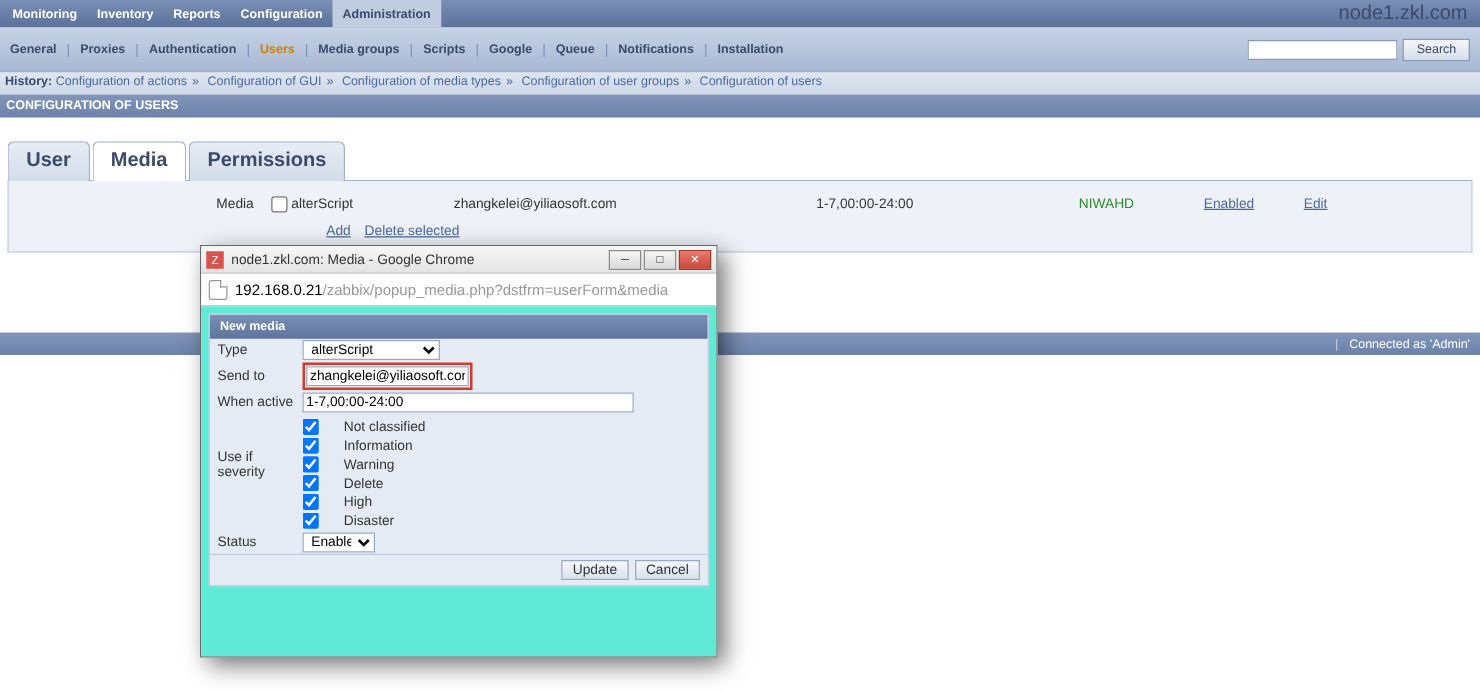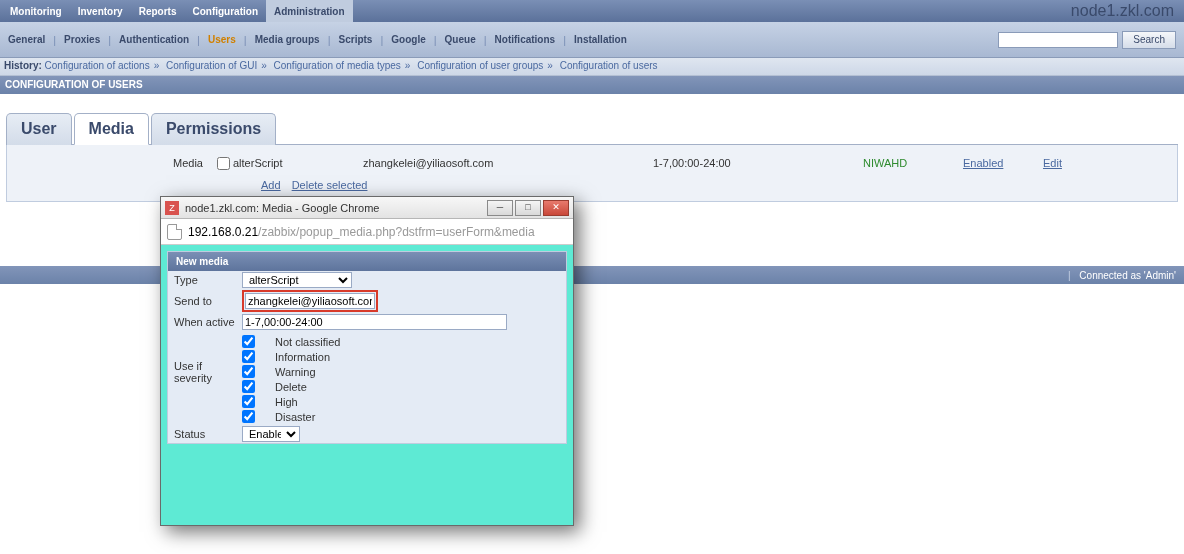--- a/index.html
+++ b/index.html
@@ -484,15 +484,19 @@
 
       <div class="form-row">
         <div class="flabel">Status</div>
         <div class="fctrl">
           <select class="status-sel">
             <option>Enabled</option>
           </select>
         </div>
       </div>
 
+      <div class="popup-btn-row">
+        <button class="popup-btn">Update</button>
+        <button class="popup-btn">Cancel</button>
+      </div>
     </div>
   </div>
 </div>
 
 </body></html>

